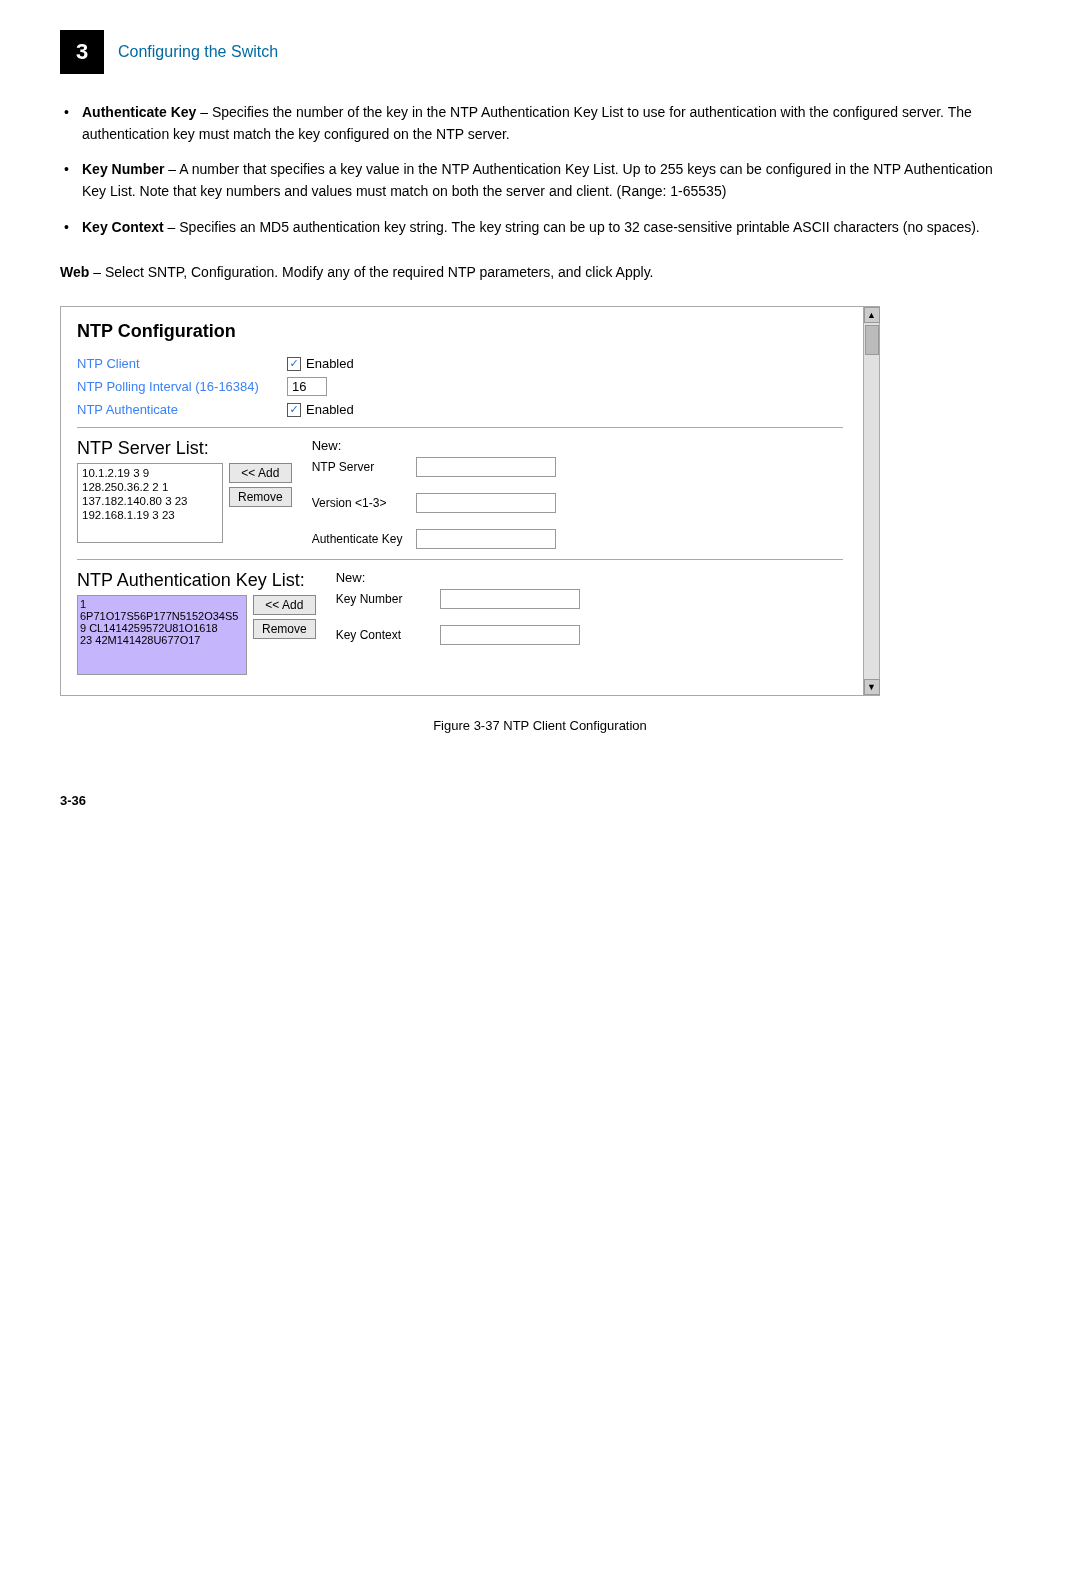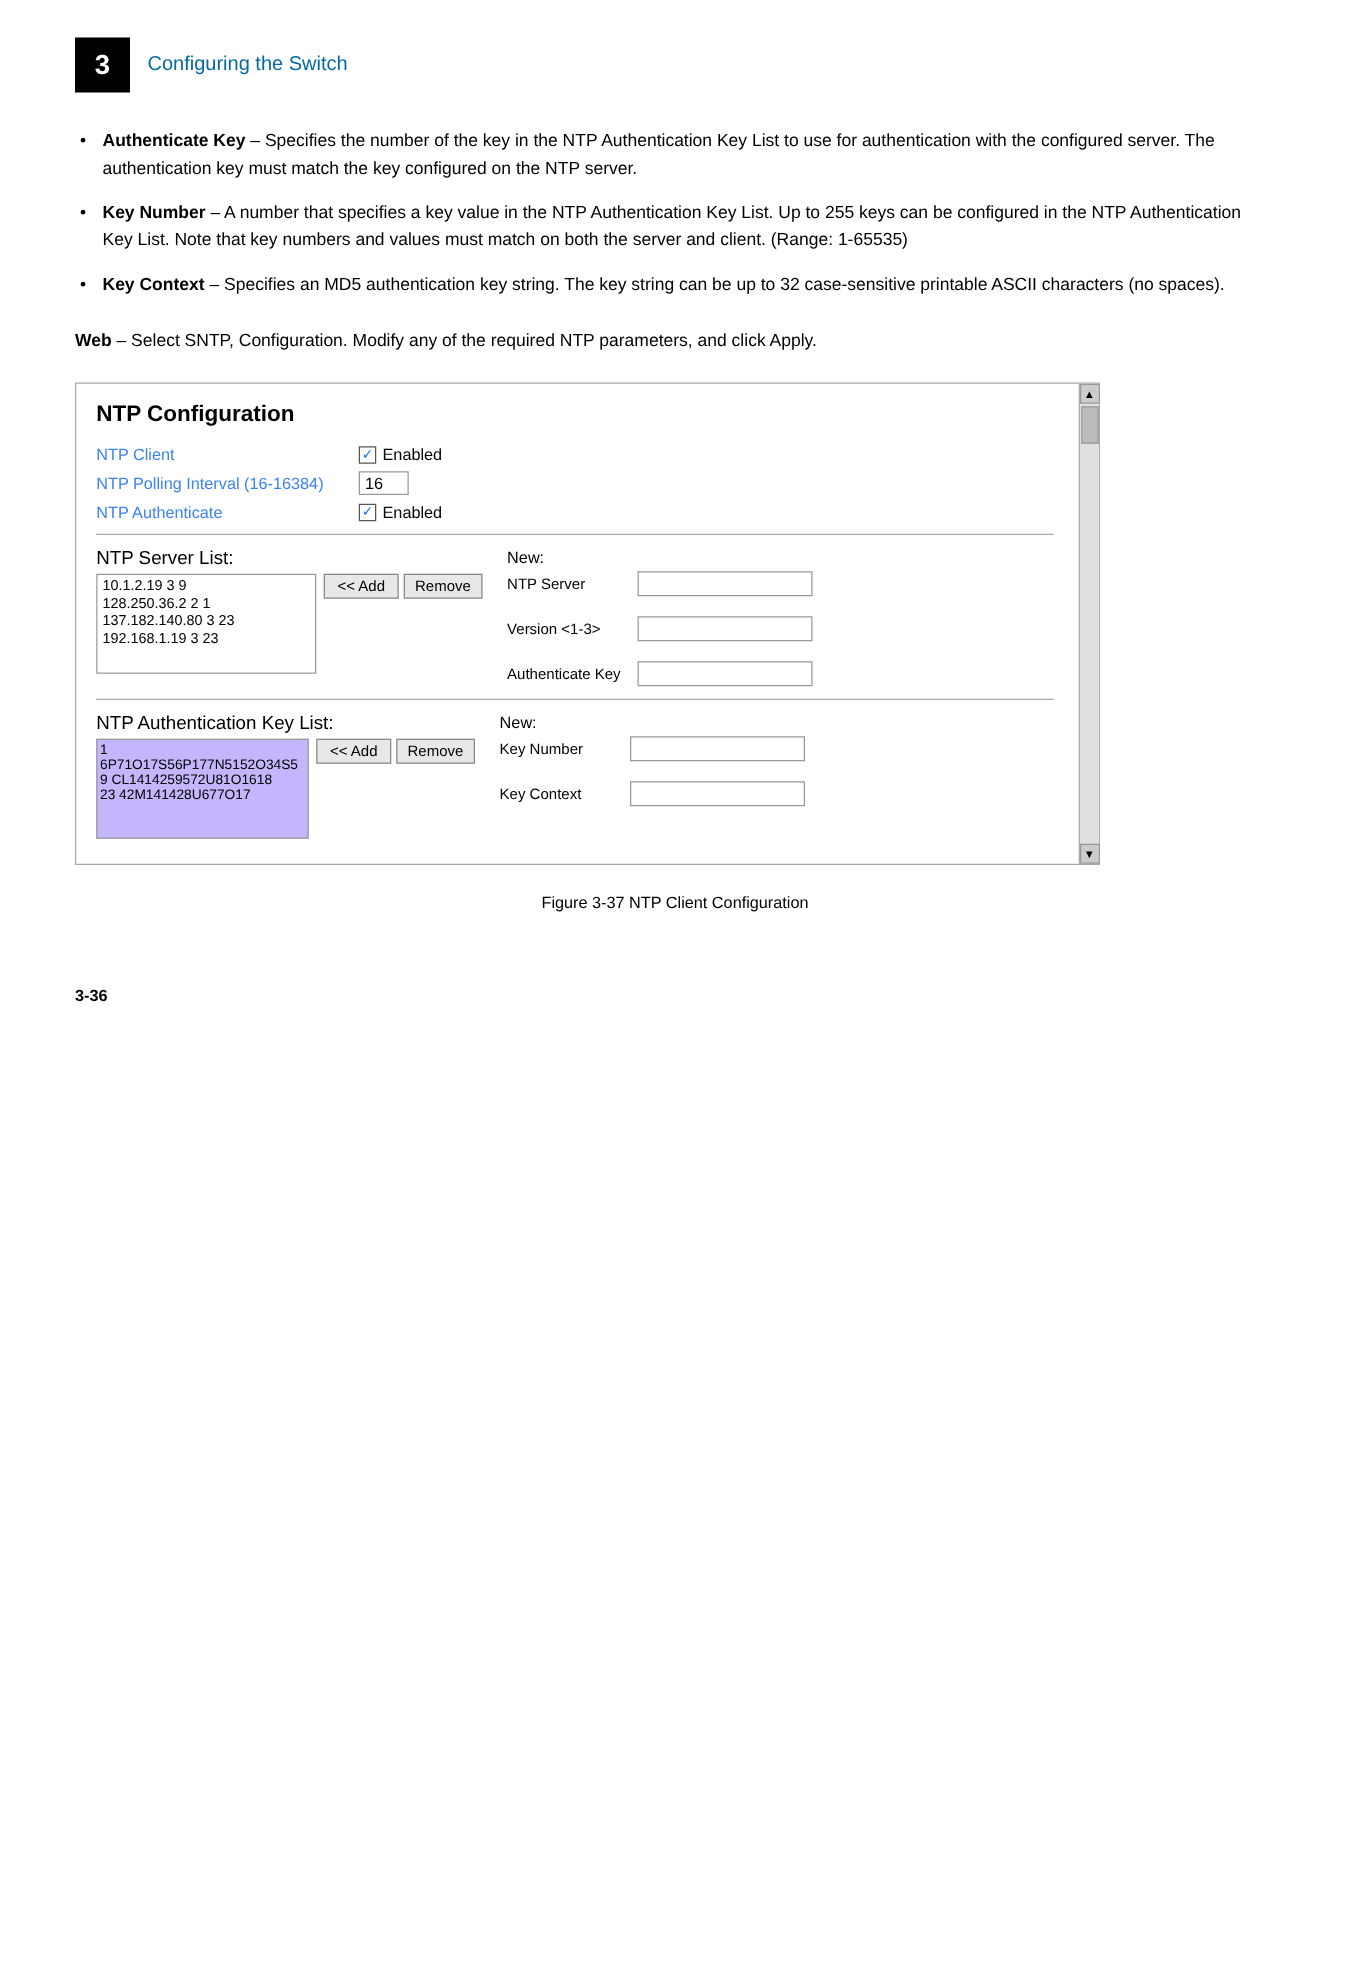--- a/index.html
+++ b/index.html
@@ -152,44 +152,44 @@
     .ntp-section {
       display: flex;
       gap: 20px;
       margin-bottom: 4px;
     }
     .ntp-list-area {
       display: flex;
       flex-direction: column;
     }
     .ntp-list-label {
-      font-size: 15px;
+      font-size: 18px;
       margin-bottom: 4px;
     }
     .ntp-list-with-buttons {
       display: flex;
       gap: 6px;
       align-items: flex-start;
     }
     .ntp-listbox {
       border: 1px solid #999;
       background: #fff;
-      width: 176px;
+      width: 146px;
       height: 80px;
       font-size: 11.5px;
       overflow: hidden;
       padding: 2px;
     }
     .ntp-listbox div {
       padding: 1px 2px;
       white-space: nowrap;
     }
     .ntp-list-buttons {
       display: flex;
-      flex-direction: row;
+      flex-direction: column;
       gap: 4px;
       justify-content: center;
     }
     .ntp-btn {
       border: 1px solid #888;
       background: #e8e8e8;
       padding: 2px 8px;
       font-size: 12px;
       cursor: pointer;
       min-width: 60px;

